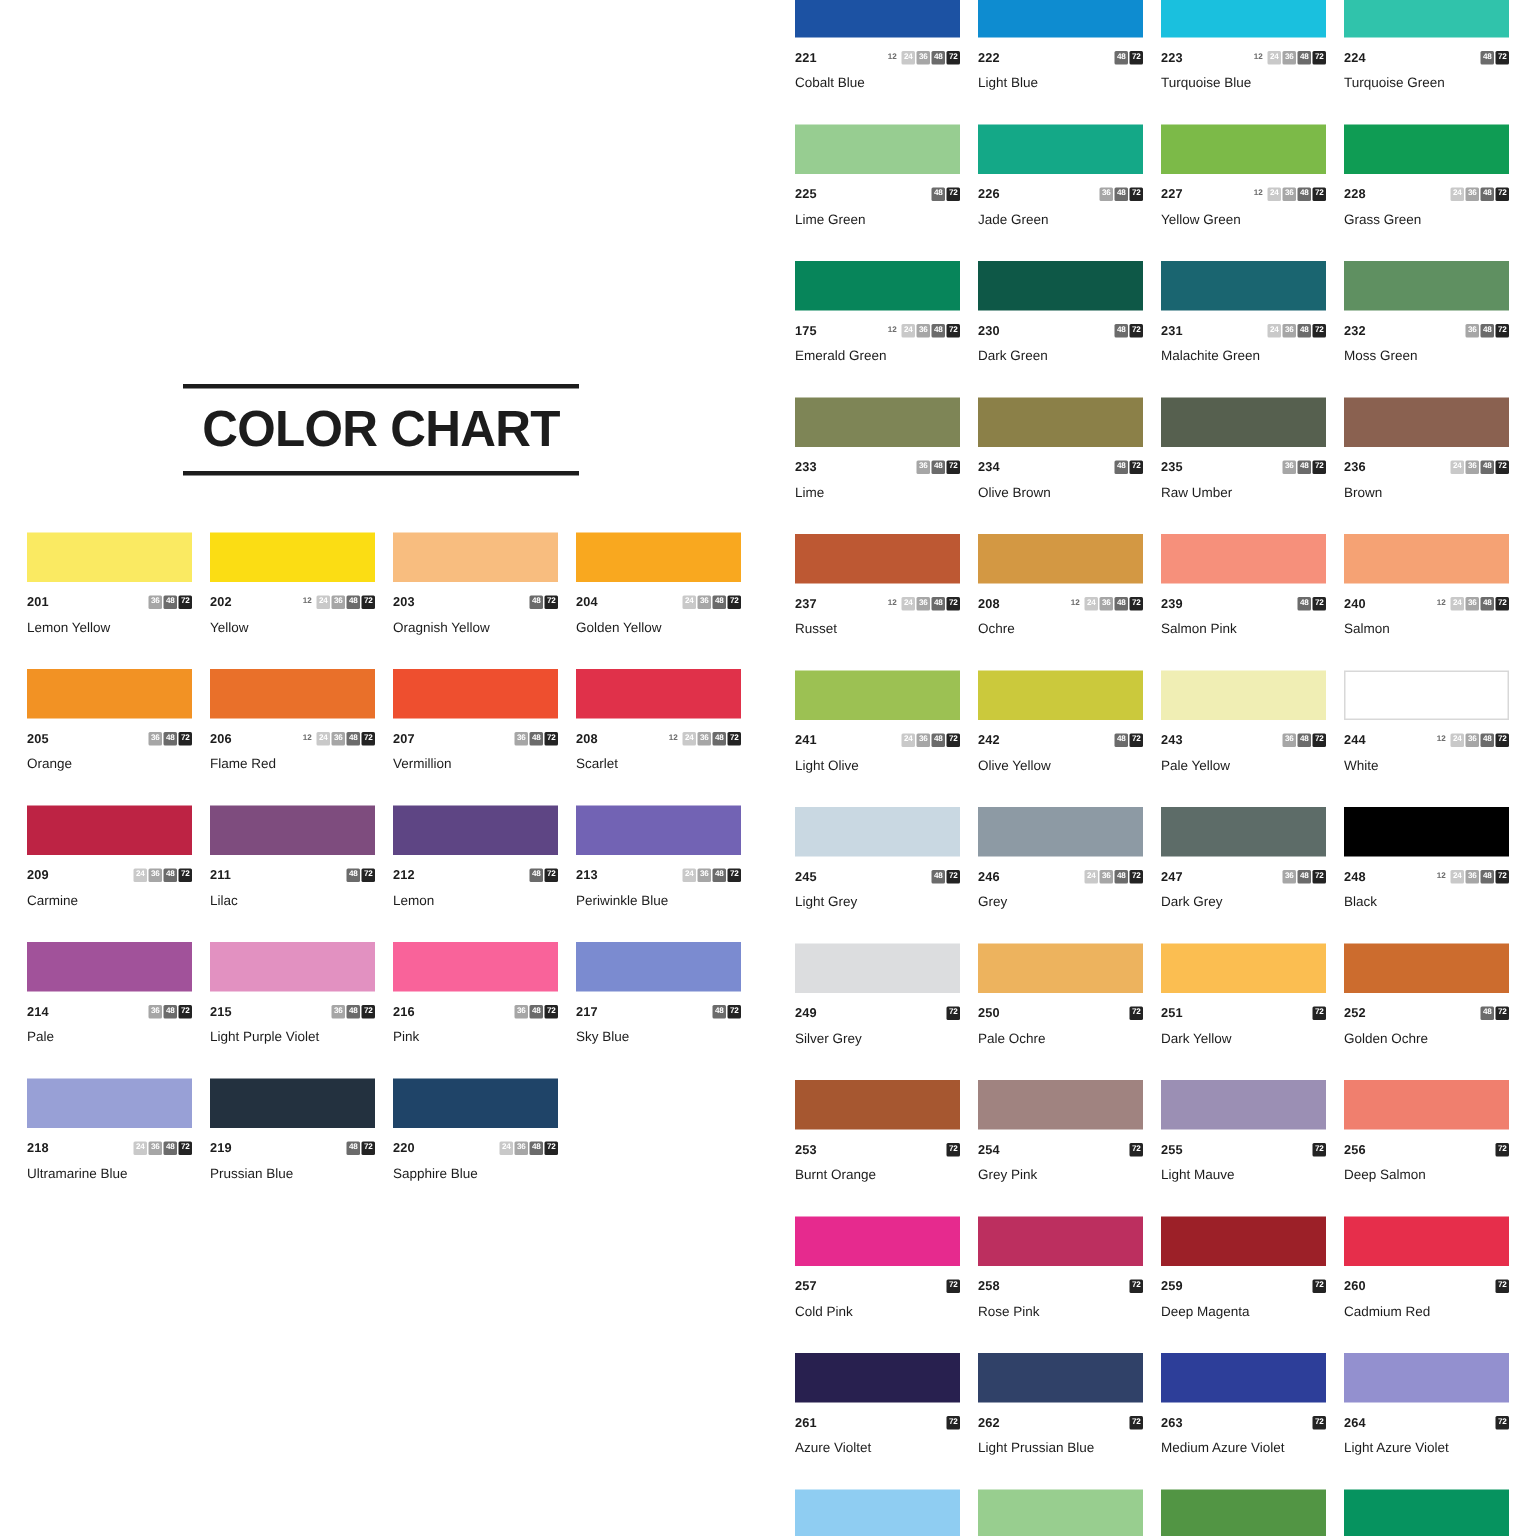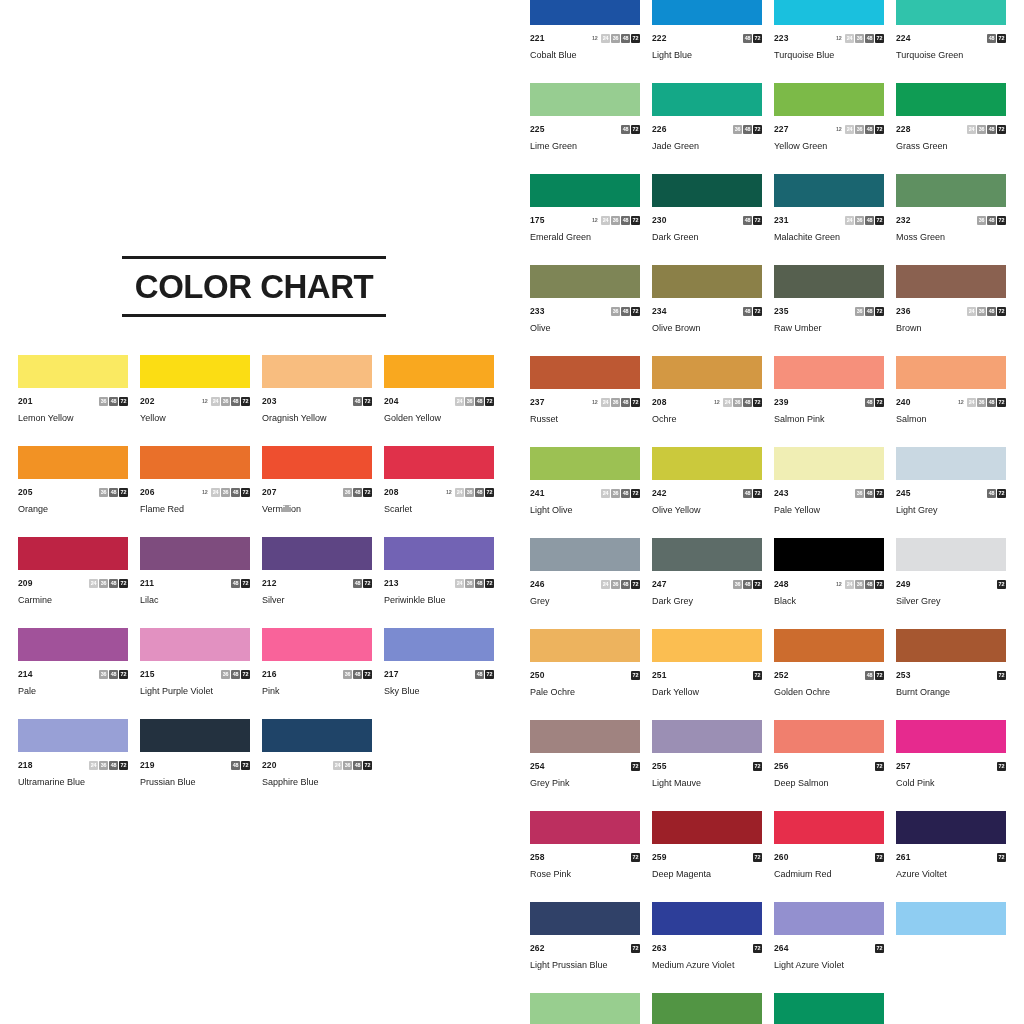--- a/index.html
+++ b/index.html
@@ -270,21 +270,21 @@
         </div>
         <div class="cell">
           <div class="swatch" style="background: rgb(94, 69, 132);"></div>
           <div class="meta">
             <div class="code">212</div>
             <div class="sizes">
               <span class="size-badge tone-3">48</span>
               <span class="size-badge tone-4">72</span>
             </div>
           </div>
-          <div class="name">Silver</div>
+          <div class="name">Lemon</div>
         </div>
         <div class="cell">
           <div class="swatch" style="background: rgb(114, 99, 180);"></div>
           <div class="meta">
             <div class="code">213</div>
             <div class="sizes">
               <span class="size-badge tone-1">24</span>
               <span class="size-badge tone-2">36</span>
               <span class="size-badge tone-3">48</span>
               <span class="size-badge tone-4">72</span>
@@ -534,21 +534,21 @@
         <div class="cell">
           <div class="swatch" style="background: rgb(126, 133, 86);"></div>
           <div class="meta">
             <div class="code">233</div>
             <div class="sizes">
               <span class="size-badge tone-2">36</span>
               <span class="size-badge tone-3">48</span>
               <span class="size-badge tone-4">72</span>
             </div>
           </div>
-          <div class="name">Olive</div>
+          <div class="name">Lime</div>
         </div>
         <div class="cell">
           <div class="swatch" style="background: rgb(139, 128, 72);"></div>
           <div class="meta">
             <div class="code">234</div>
             <div class="sizes">
               <span class="size-badge tone-3">48</span>
               <span class="size-badge tone-4">72</span>
             </div>
           </div>
@@ -660,20 +660,34 @@
           <div class="swatch" style="background: rgb(240, 238, 180);"></div>
           <div class="meta">
             <div class="code">243</div>
             <div class="sizes">
               <span class="size-badge tone-2">36</span>
               <span class="size-badge tone-3">48</span>
               <span class="size-badge tone-4">72</span>
             </div>
           </div>
           <div class="name">Pale Yellow</div>
+        </div>
+        <div class="cell">
+          <div class="swatch outlined" style="background: rgb(255, 255, 255);"></div>
+          <div class="meta">
+            <div class="code">244</div>
+            <div class="sizes">
+              <span class="size-badge tone-0">12</span>
+              <span class="size-badge tone-1">24</span>
+              <span class="size-badge tone-2">36</span>
+              <span class="size-badge tone-3">48</span>
+              <span class="size-badge tone-4">72</span>
+            </div>
+          </div>
+          <div class="name">White</div>
         </div>
         <div class="cell">
           <div class="swatch" style="background: rgb(201, 216, 226);"></div>
           <div class="meta">
             <div class="code">245</div>
             <div class="sizes">
               <span class="size-badge tone-3">48</span>
               <span class="size-badge tone-4">72</span>
             </div>
           </div>

